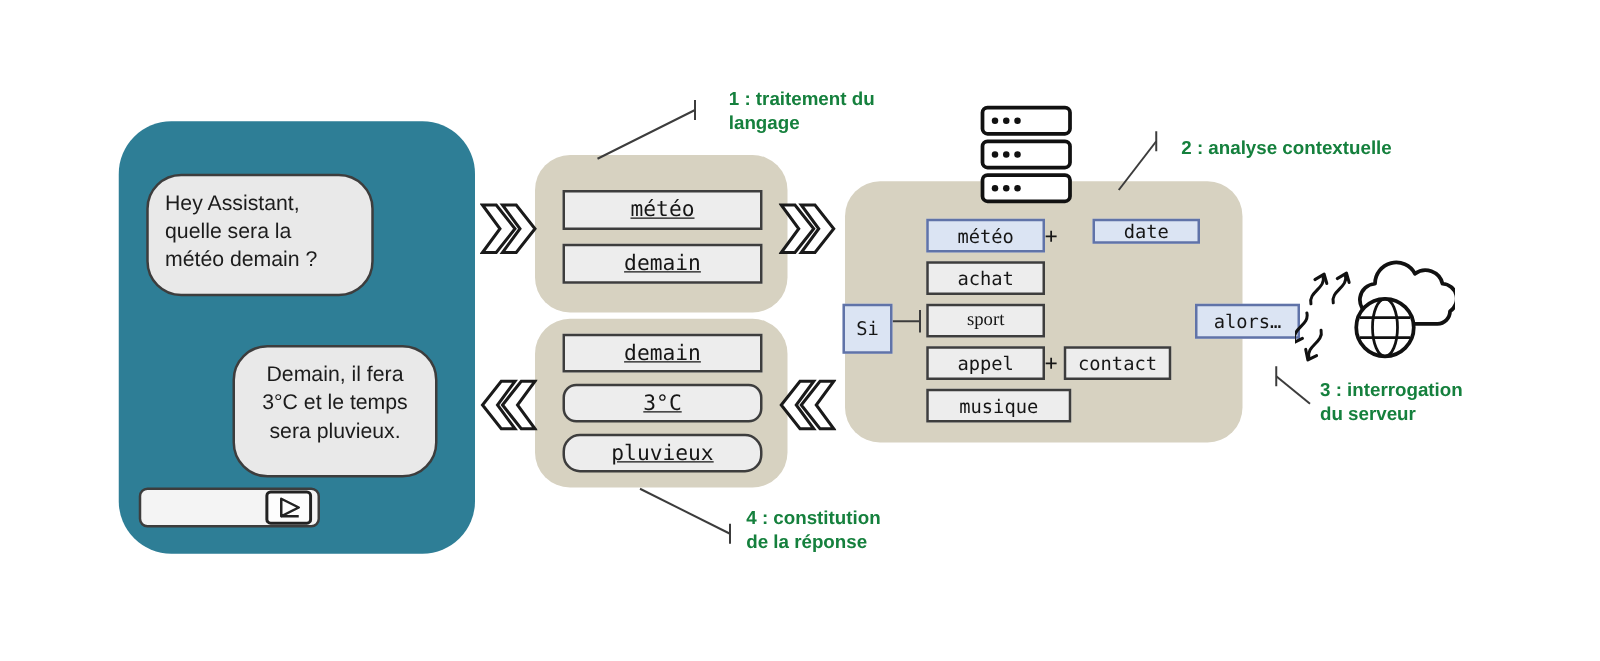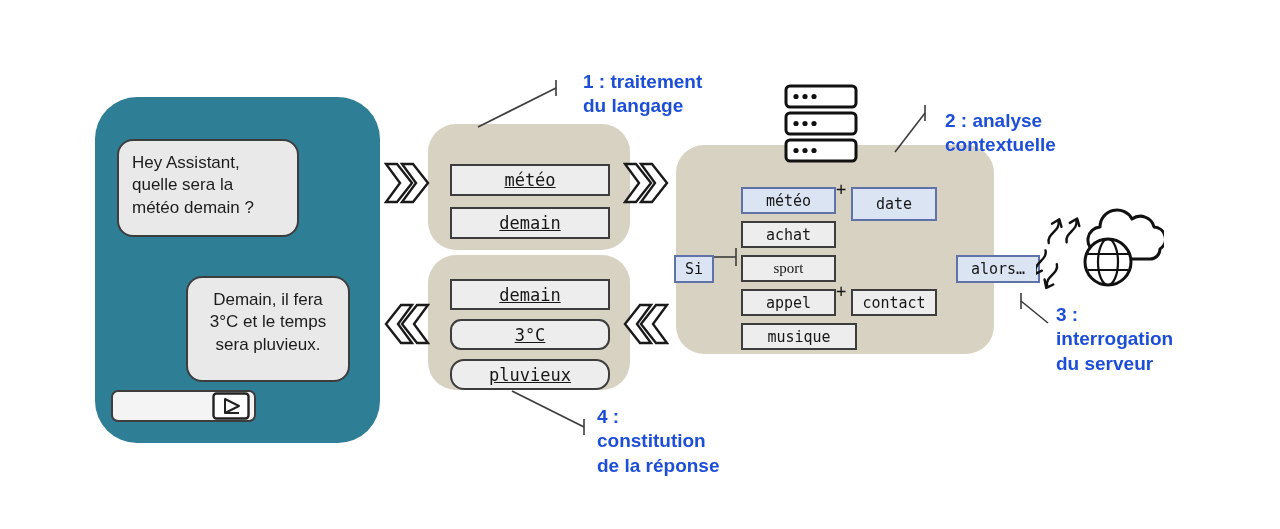--- a/index.html
+++ b/index.html
@@ -10,52 +10,51 @@
   }
   .phone {
     position:absolute; left:95px; top:97px; width:285px; height:346px;
     background:var(--phone-fill,#2e7e96); border-radius:42px; z-index:1;
   }
   .panel {
     position:absolute; background:var(--panel-fill,#d7d2c1); border-radius:28px; z-index:1;
   }
   .bubble {
     position:absolute; background:var(--bubble-fill,#e9e9e9);
-    border:2px solid var(--box-border,#3d3d3d); border-radius:16px;
+    border:2px solid var(--box-border,#3d3d3d); border-radius:28px;
     font-size:17px; line-height:1.32; padding:11px 13px; z-index:3;
     white-space:pre-line; color:#1c1c1c;
   }
   .bubble.centered { text-align:center; }
   .chat-input {
     position:absolute; left:111px; top:390px; width:145px; height:32px;
     background:#f4f4f4; border:2px solid var(--box-border,#3d3d3d);
     border-radius:7px; z-index:3; box-sizing:border-box;
   }
   .send-btn {
     position:absolute; left:212px; top:392px; width:38px; height:28px;
     background:transparent; border:none; padding:0; z-index:4; cursor:pointer;
   }
   .token, .chip {
     position:absolute; display:flex; align-items:center; justify-content:center;
     background:var(--box-fill,#ededed); border:2.4px solid var(--box-border,#3d3d3d);
     font-family:"DejaVu Sans Mono", monospace; z-index:3; box-sizing:border-box;
     color:#161616;
-    margin-top:12px;
   }
   .token { font-size:17px; }
   .token.u { text-decoration:underline; }
   .chip { font-size:15px; border-width:2px; }
   .chip.blue { background:var(--highlight-fill,#dbe4f3); border-color:var(--highlight-border,#6073a8); }
   .plus {
     position:absolute; display:flex; align-items:center; justify-content:center;
     font-family:"DejaVu Sans Mono", monospace; font-size:17px; z-index:3; color:#161616;
   }
   .step-label {
-    position:absolute; font-weight:bold; font-size:19px; line-height:1.28;
-    color:#1d4ed8; z-index:3;
+    position:absolute; font-weight:bold; font-size:15px; line-height:1.28;
+    color:#15803d; z-index:3;
   }
   .overlay { position:absolute; left:0; top:0; z-index:2; pointer-events:none; }
   .icon-abs { position:absolute; z-index:3; }
   .arr { position:absolute; z-index:4; }
 </style>
 </head>
 <body>
 
 <div class="canvas">
 
@@ -146,25 +145,25 @@
         <circle cx="21" cy="39.5" r="2.6"></circle>
         <circle cx="30" cy="39.5" r="2.6"></circle>
       <circle cx="12" cy="66.5" r="2.6"></circle>
         <circle cx="21" cy="66.5" r="2.6"></circle>
         <circle cx="30" cy="66.5" r="2.6"></circle>
     </g>
   </svg>
 
   <div class="step-label" style="left:945px; top:109px; width:210px;">2 : analyse contextuelle</div>
 
-  <div class="chip blue" style="left:674px; top:243px; width:40px; height:28px;">Si</div>
+  <div class="chip blue" style="left:674px; top:243px; width:40px; height:40px;">Si</div>
 
   <div class="chip blue" style="left:741px; top:175px; width:95px; height:27px;">météo</div>
   <div class="plus" style="left:833px; top:175px; width:16px; height:27px;">+</div>
-  <div class="chip blue" style="left:851px; top:175px; width:86px; height:34px;">date</div>
+  <div class="chip blue" style="left:874px; top:175px; width:86px; height:20px;">date</div>
 
   <div class="chip" style="left:741px; top:209px; width:95px; height:27px;">achat</div>
 
   <div class="chip" style="left:741px; top:243px; width:95px; height:27px;font-family:Liberation Serif, serif;">sport</div>
 
   <div class="chip" style="left:741px; top:277px; width:95px; height:27px;">appel</div>
   <div class="plus" style="left:833px; top:277px; width:16px; height:27px;">+</div>
   <div class="chip" style="left:851px; top:277px; width:86px; height:27px;">contact</div>
 
   <div class="chip" style="left:741px; top:311px; width:116px; height:27px;">musique</div>

